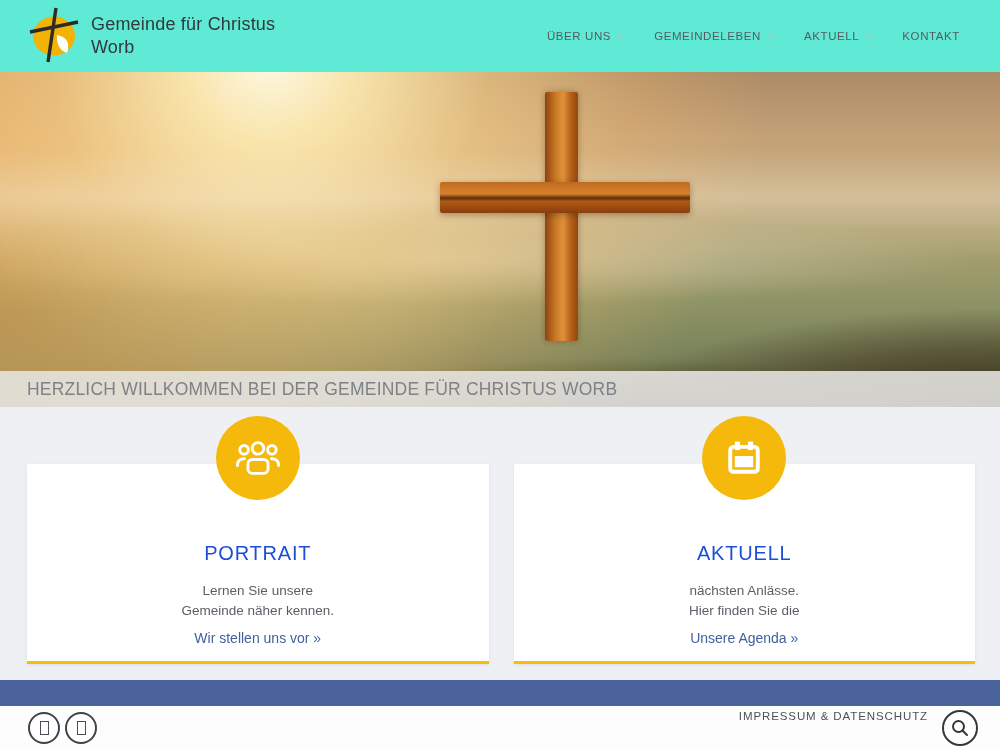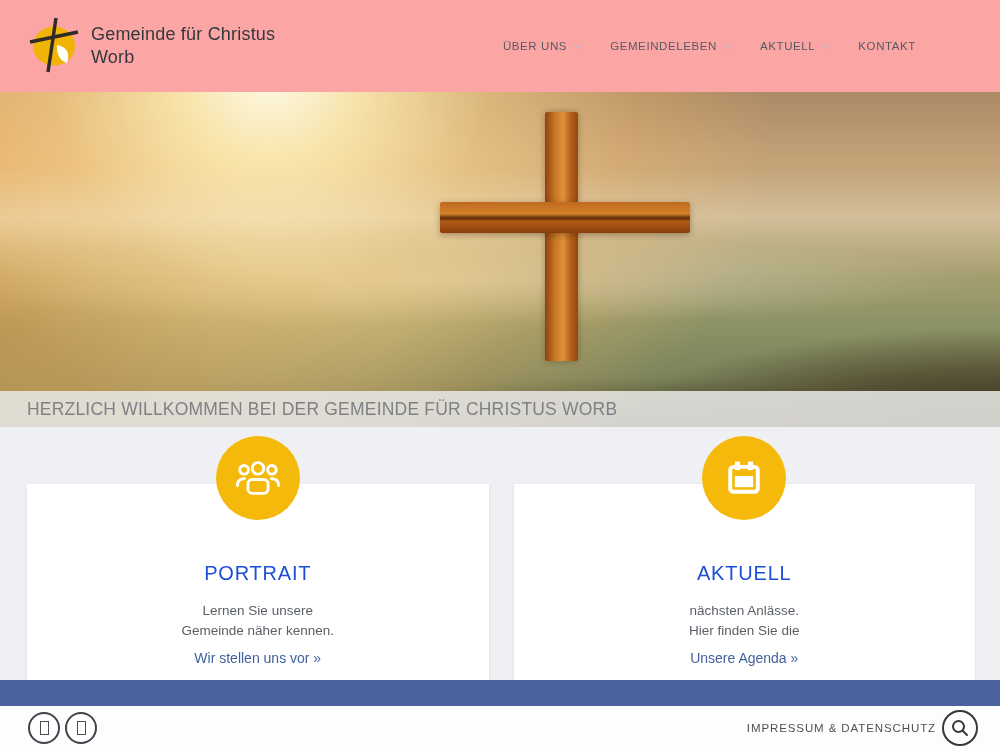--- a/index.html
+++ b/index.html
@@ -1,22 +1,22 @@
 <!DOCTYPE html>
 <html><head>
 <meta charset="utf-8">
 <style>
   * { margin:0; padding:0; box-sizing:border-box; }
   html,body { width:1000px; height:750px; overflow:hidden; }
   body { font-family:"Liberation Sans","DejaVu Sans",sans-serif; background:#eef0f4; position:relative; }
 
   
   .site-header {
-    height:92px; background:#fca5a5; display:flex; align-items:center;
-    justify-content:space-between; padding:0 84px 0 27px; position:relative; z-index:5;
+    height:72px; background:#5eead4; display:flex; align-items:center;
+    justify-content:space-between; padding:0 40px 0 27px; position:relative; z-index:5;
   }
   .brand { display:flex; align-items:center; cursor:pointer; }
   .brand-logo { margin-right:12px; flex:0 0 auto; }
   .brand-text { font-size:18px; line-height:23px; color:#33383d; font-weight:500; letter-spacing:.2px; }
   .main-nav { display:flex; align-items:flex-start; gap:29px; }
   .nav-item {
     display:flex; align-items:center; font-size:11.5px; letter-spacing:.6px;
     color:#565b61; font-weight:500; text-decoration:none; cursor:pointer; white-space:nowrap;
   }
   .chev {
@@ -82,21 +82,21 @@
   .site-footer {
     position:absolute; left:0; top:706px; width:100%; height:44px; background:#fdfdfd;
     display:flex; align-items:center; justify-content:space-between; padding:0 22px 0 28px;
   }
   .social-group { display:flex; gap:5px; }
   .social-circle {
     width:32px; height:32px; border-radius:50%; border:2px solid #3f444b; background:#fff;
     display:flex; align-items:center; justify-content:center; cursor:pointer;
   }
   .tofu { width:9px; height:14px; border:1.5px solid #4a5058; display:inline-block; }
-  .footer-right { display:flex; align-items:center; gap:6px; }
+  .footer-right { display:flex; align-items:flex-start; gap:14px; }
   .impressum-link {
     font-size:11.5px; letter-spacing:.9px; color:#4d5156; text-decoration:none;
     font-weight:500; cursor:pointer;
   }
   .search-btn {
     width:36px; height:36px; border-radius:50%; border:2px solid #34383d; background:#fff;
     display:flex; align-items:center; justify-content:center; cursor:pointer; padding:0;
   }
 </style>
 </head>

